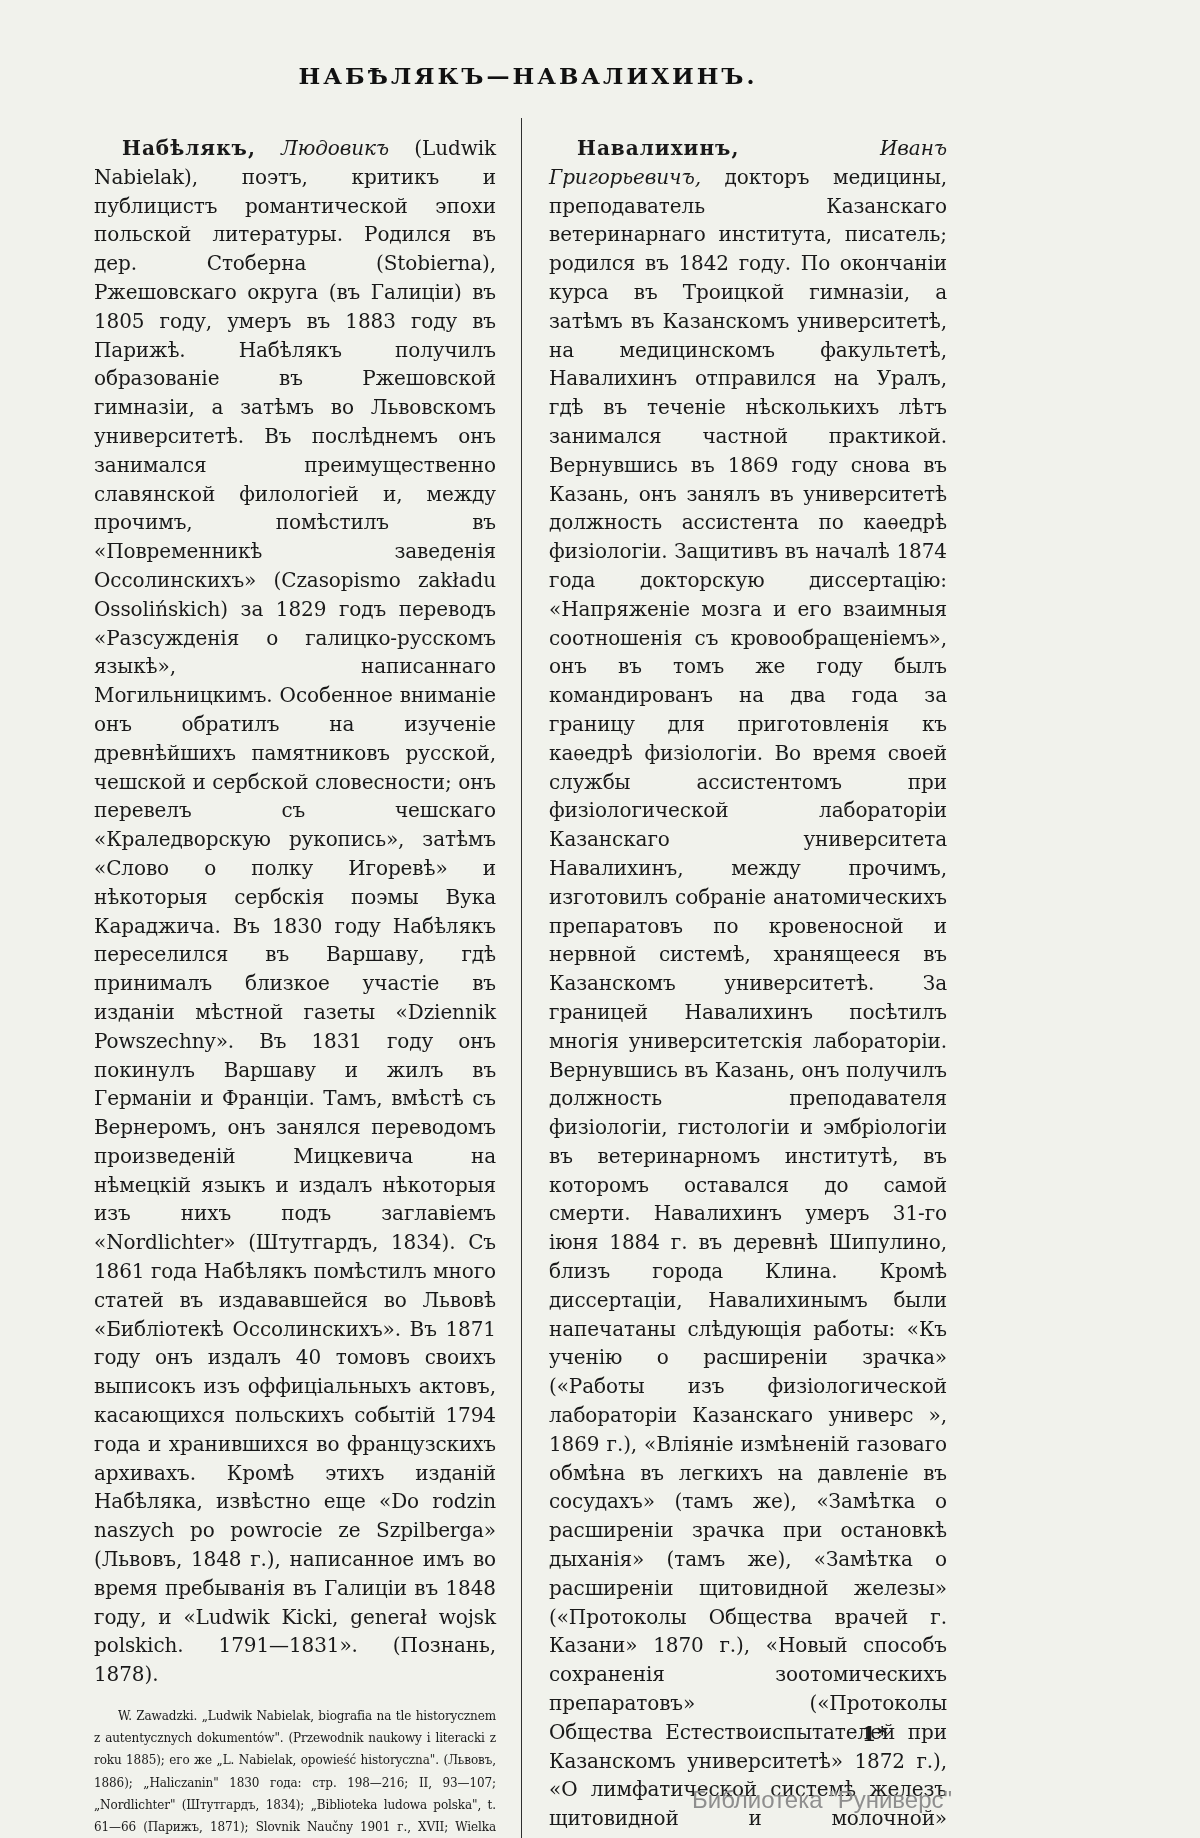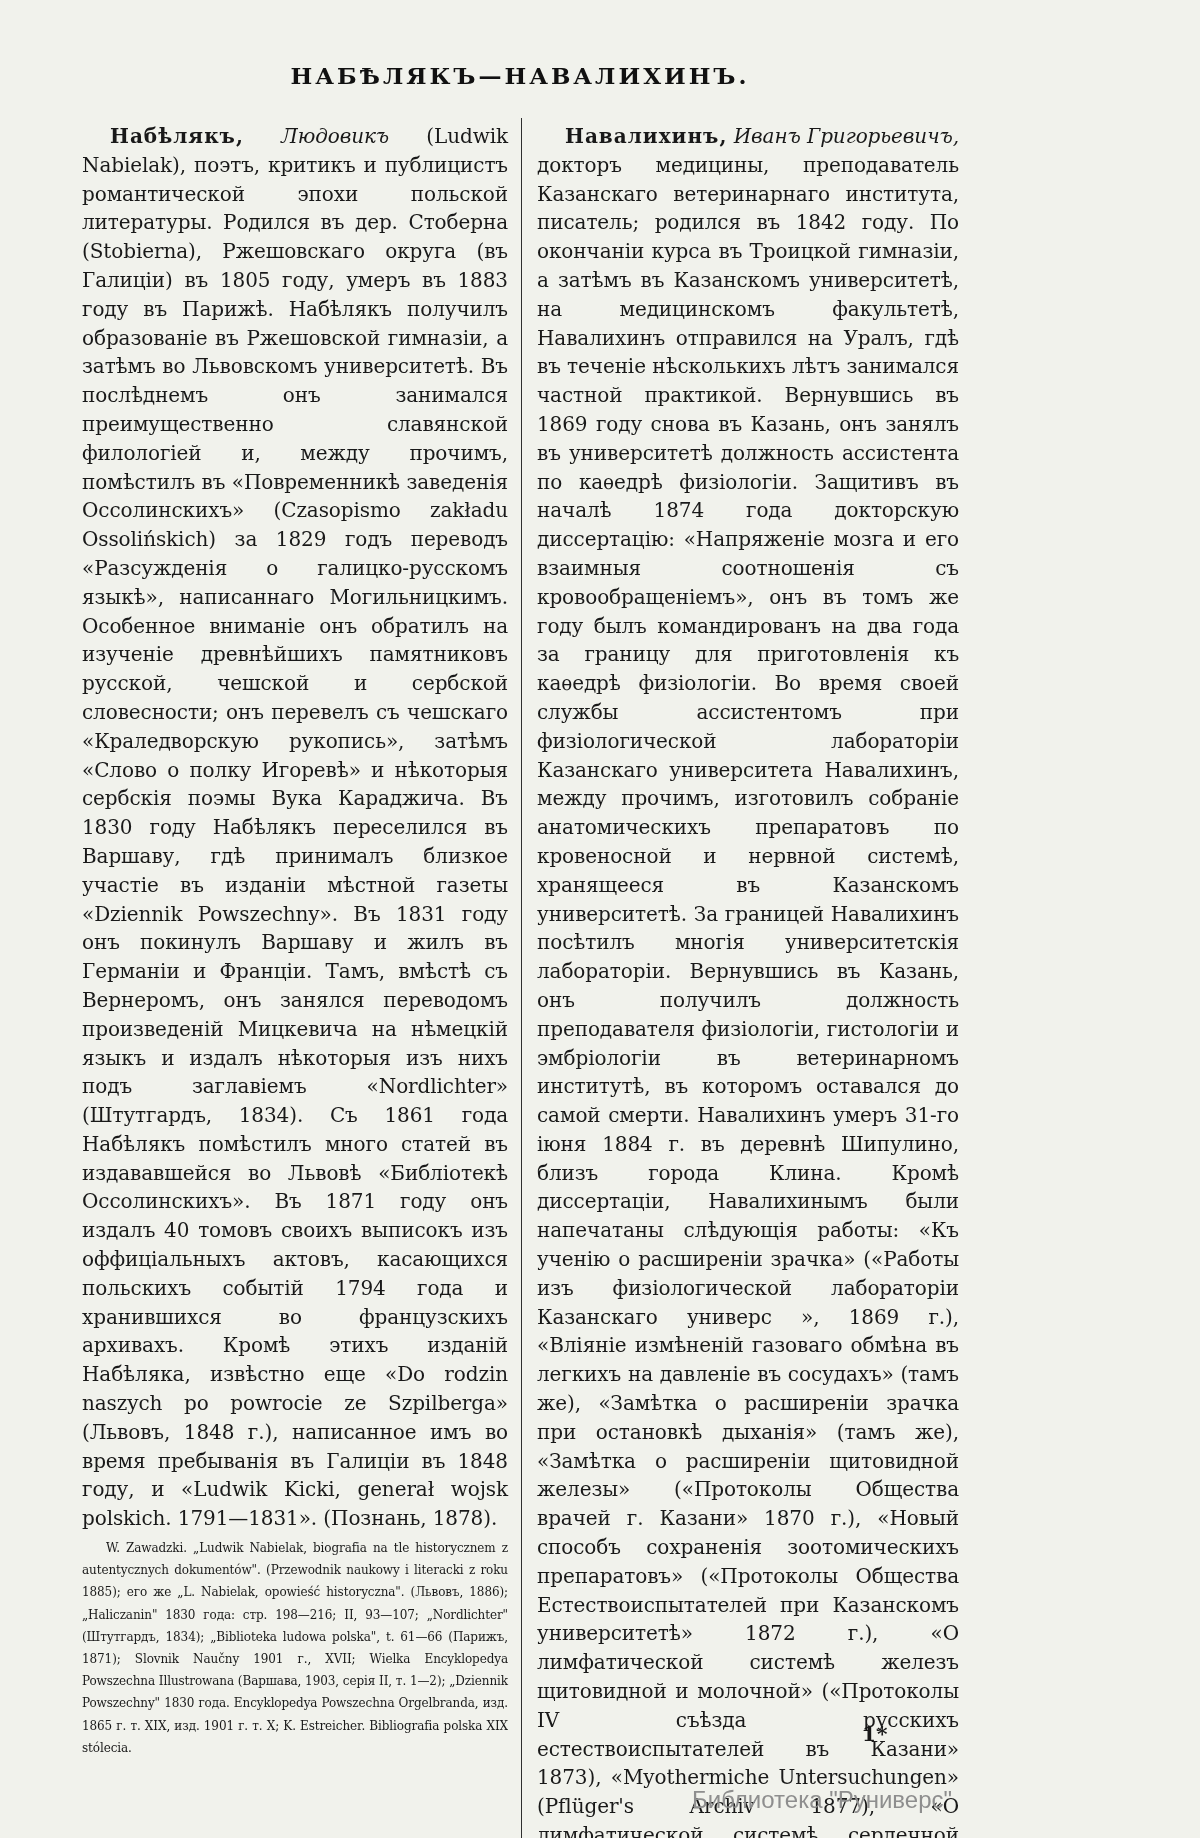--- a/index.html
+++ b/index.html
@@ -18,20 +18,21 @@
   .running-head {
     position: absolute;
     top: 62px;
     left: 0;
     width: 1040px;
     text-align: center;
     font-size: 23px;
     font-weight: bold;
     letter-spacing: 3px;
     color: #111;
+    padding-left: 8px;
   }
   .columns {
     position: absolute;
     top: 118px;
     left: 78px;
     width: 886px;
     display: flex;
   }
   .col {
     font-size: 20px;
@@ -42,21 +43,21 @@
   .col-left {
     width: 434px;
     padding-right: 9px;
   }
   .col-right {
     width: 430px;
     border-left: 1px solid #2f2f2f;
     padding-left: 11px;
   }
   .col p {
-    margin: 4px;
+    margin: 16px;
   }
   .lead {
     text-indent: 28px;
   }
   .headword {
     font-weight: bold;
     letter-spacing: 1px;
   }
   .person-name {
     font-style: italic;

